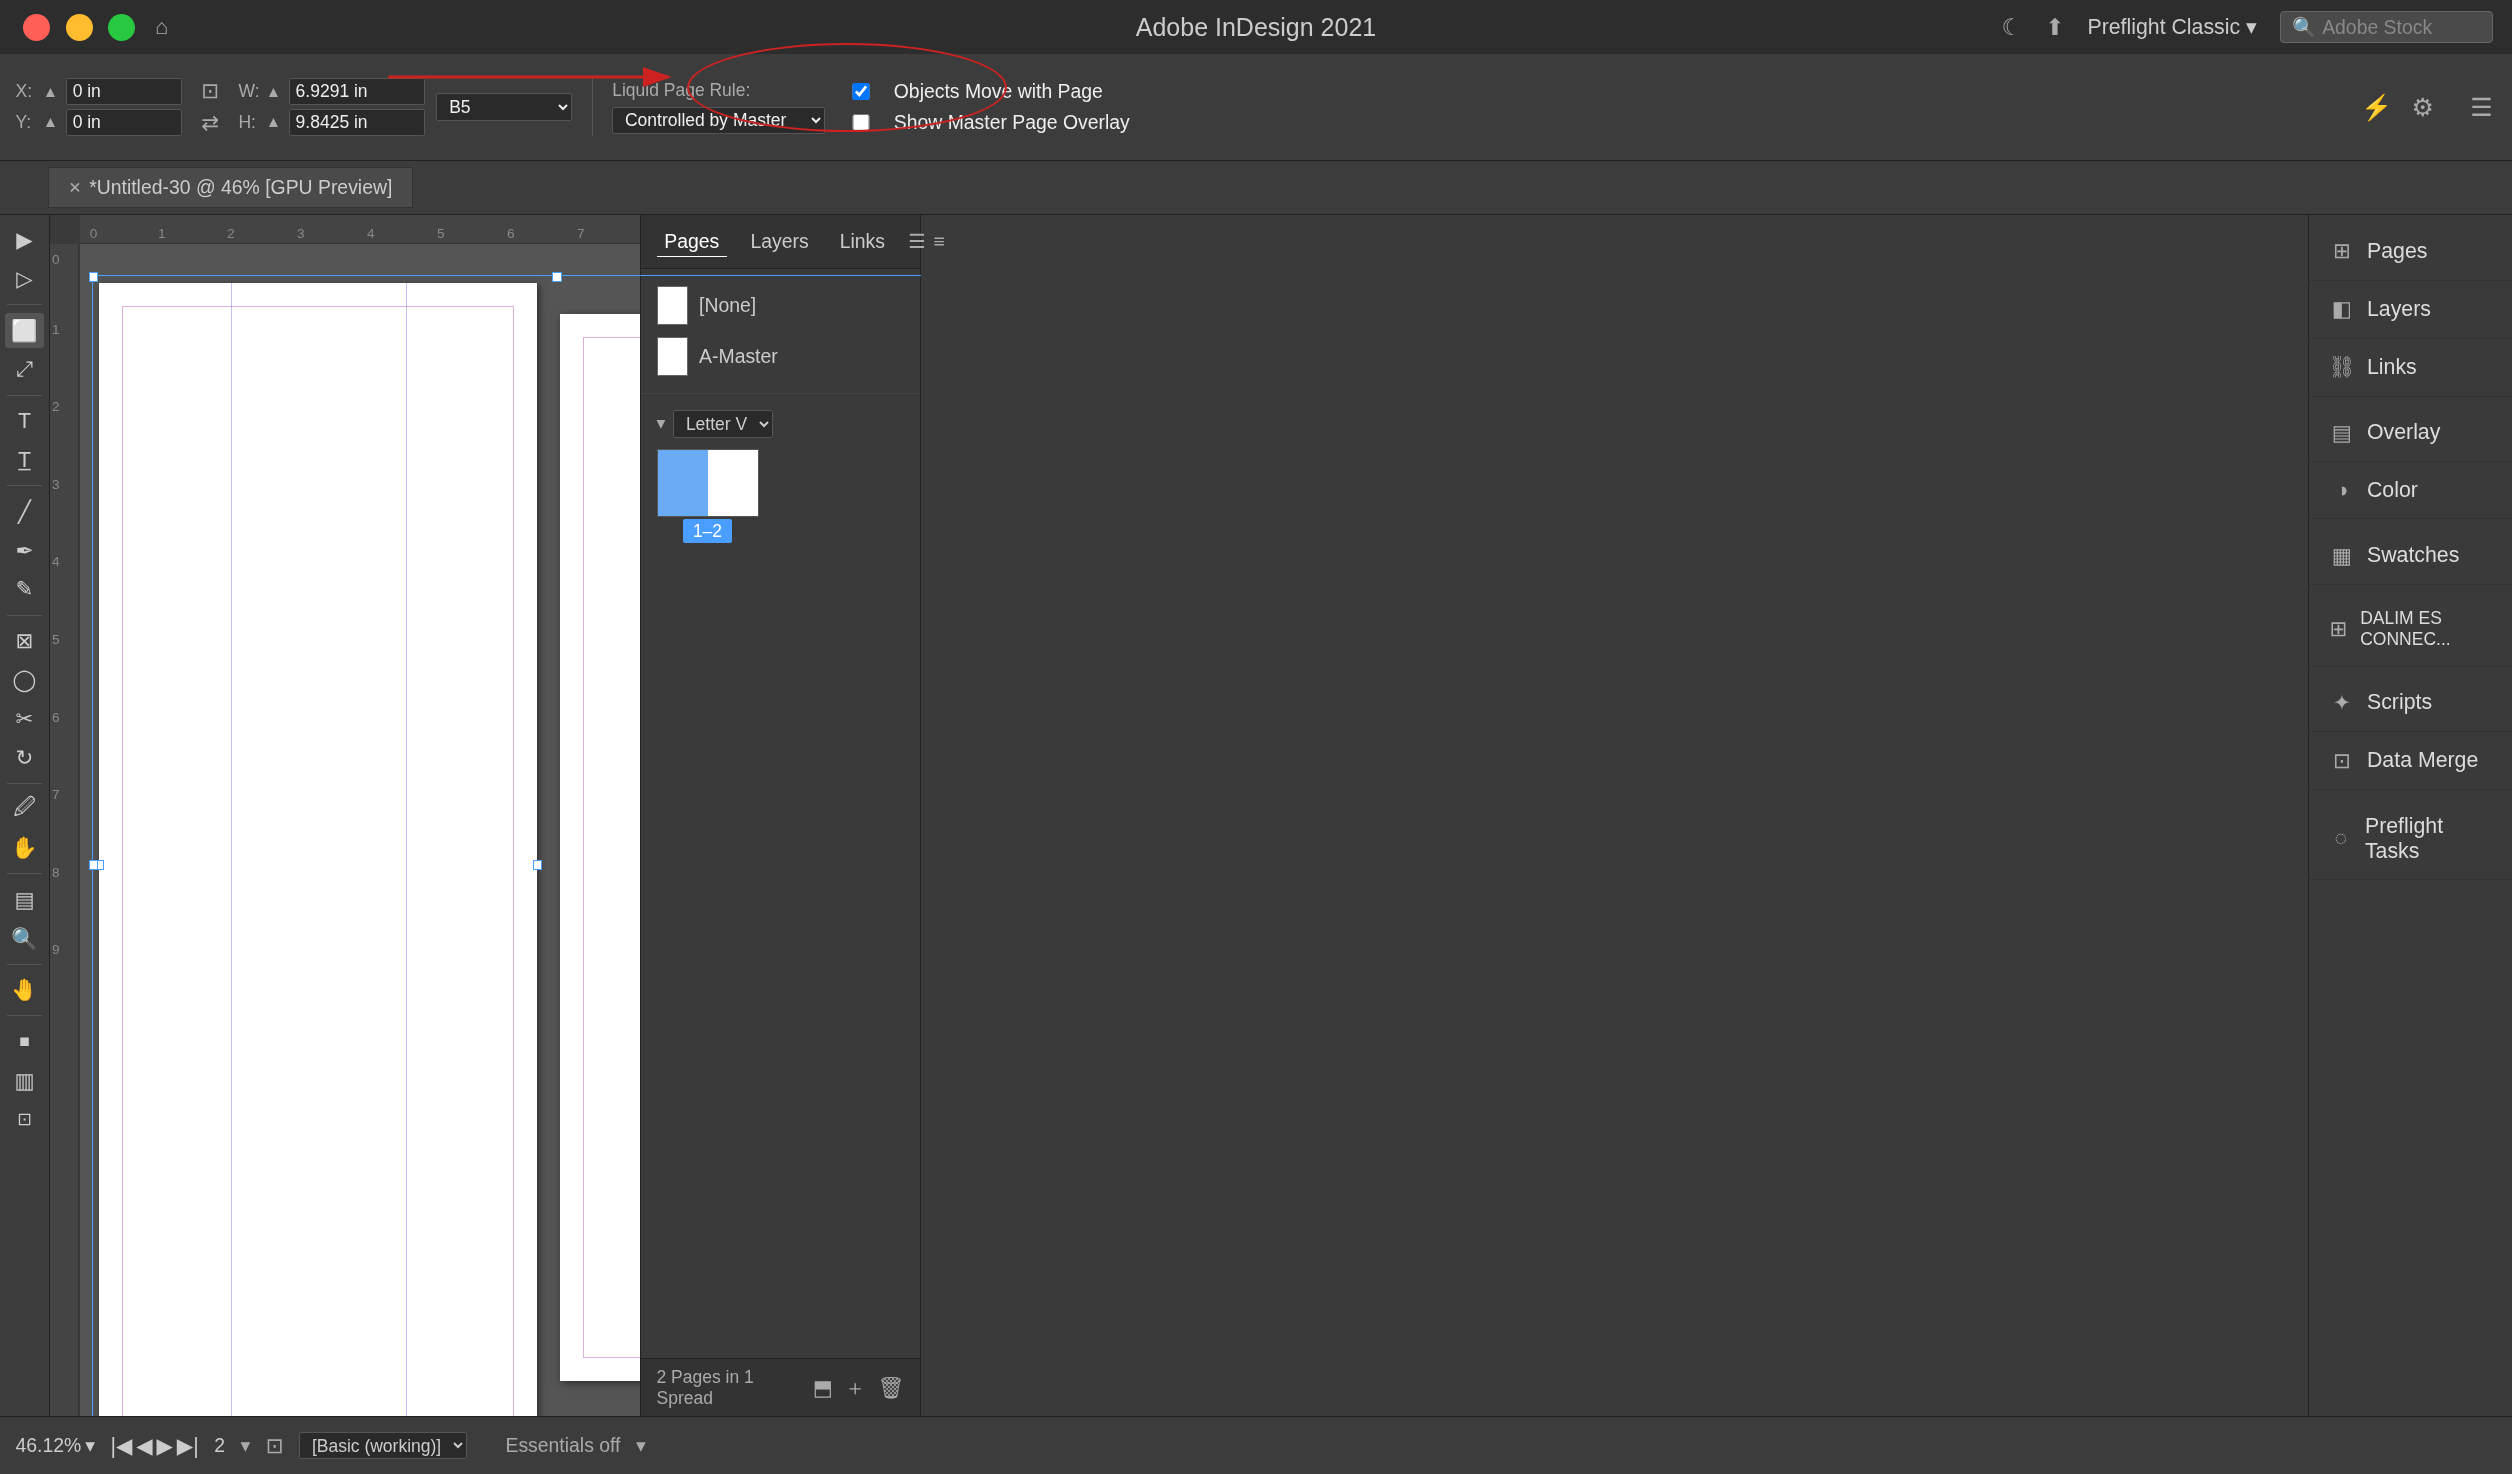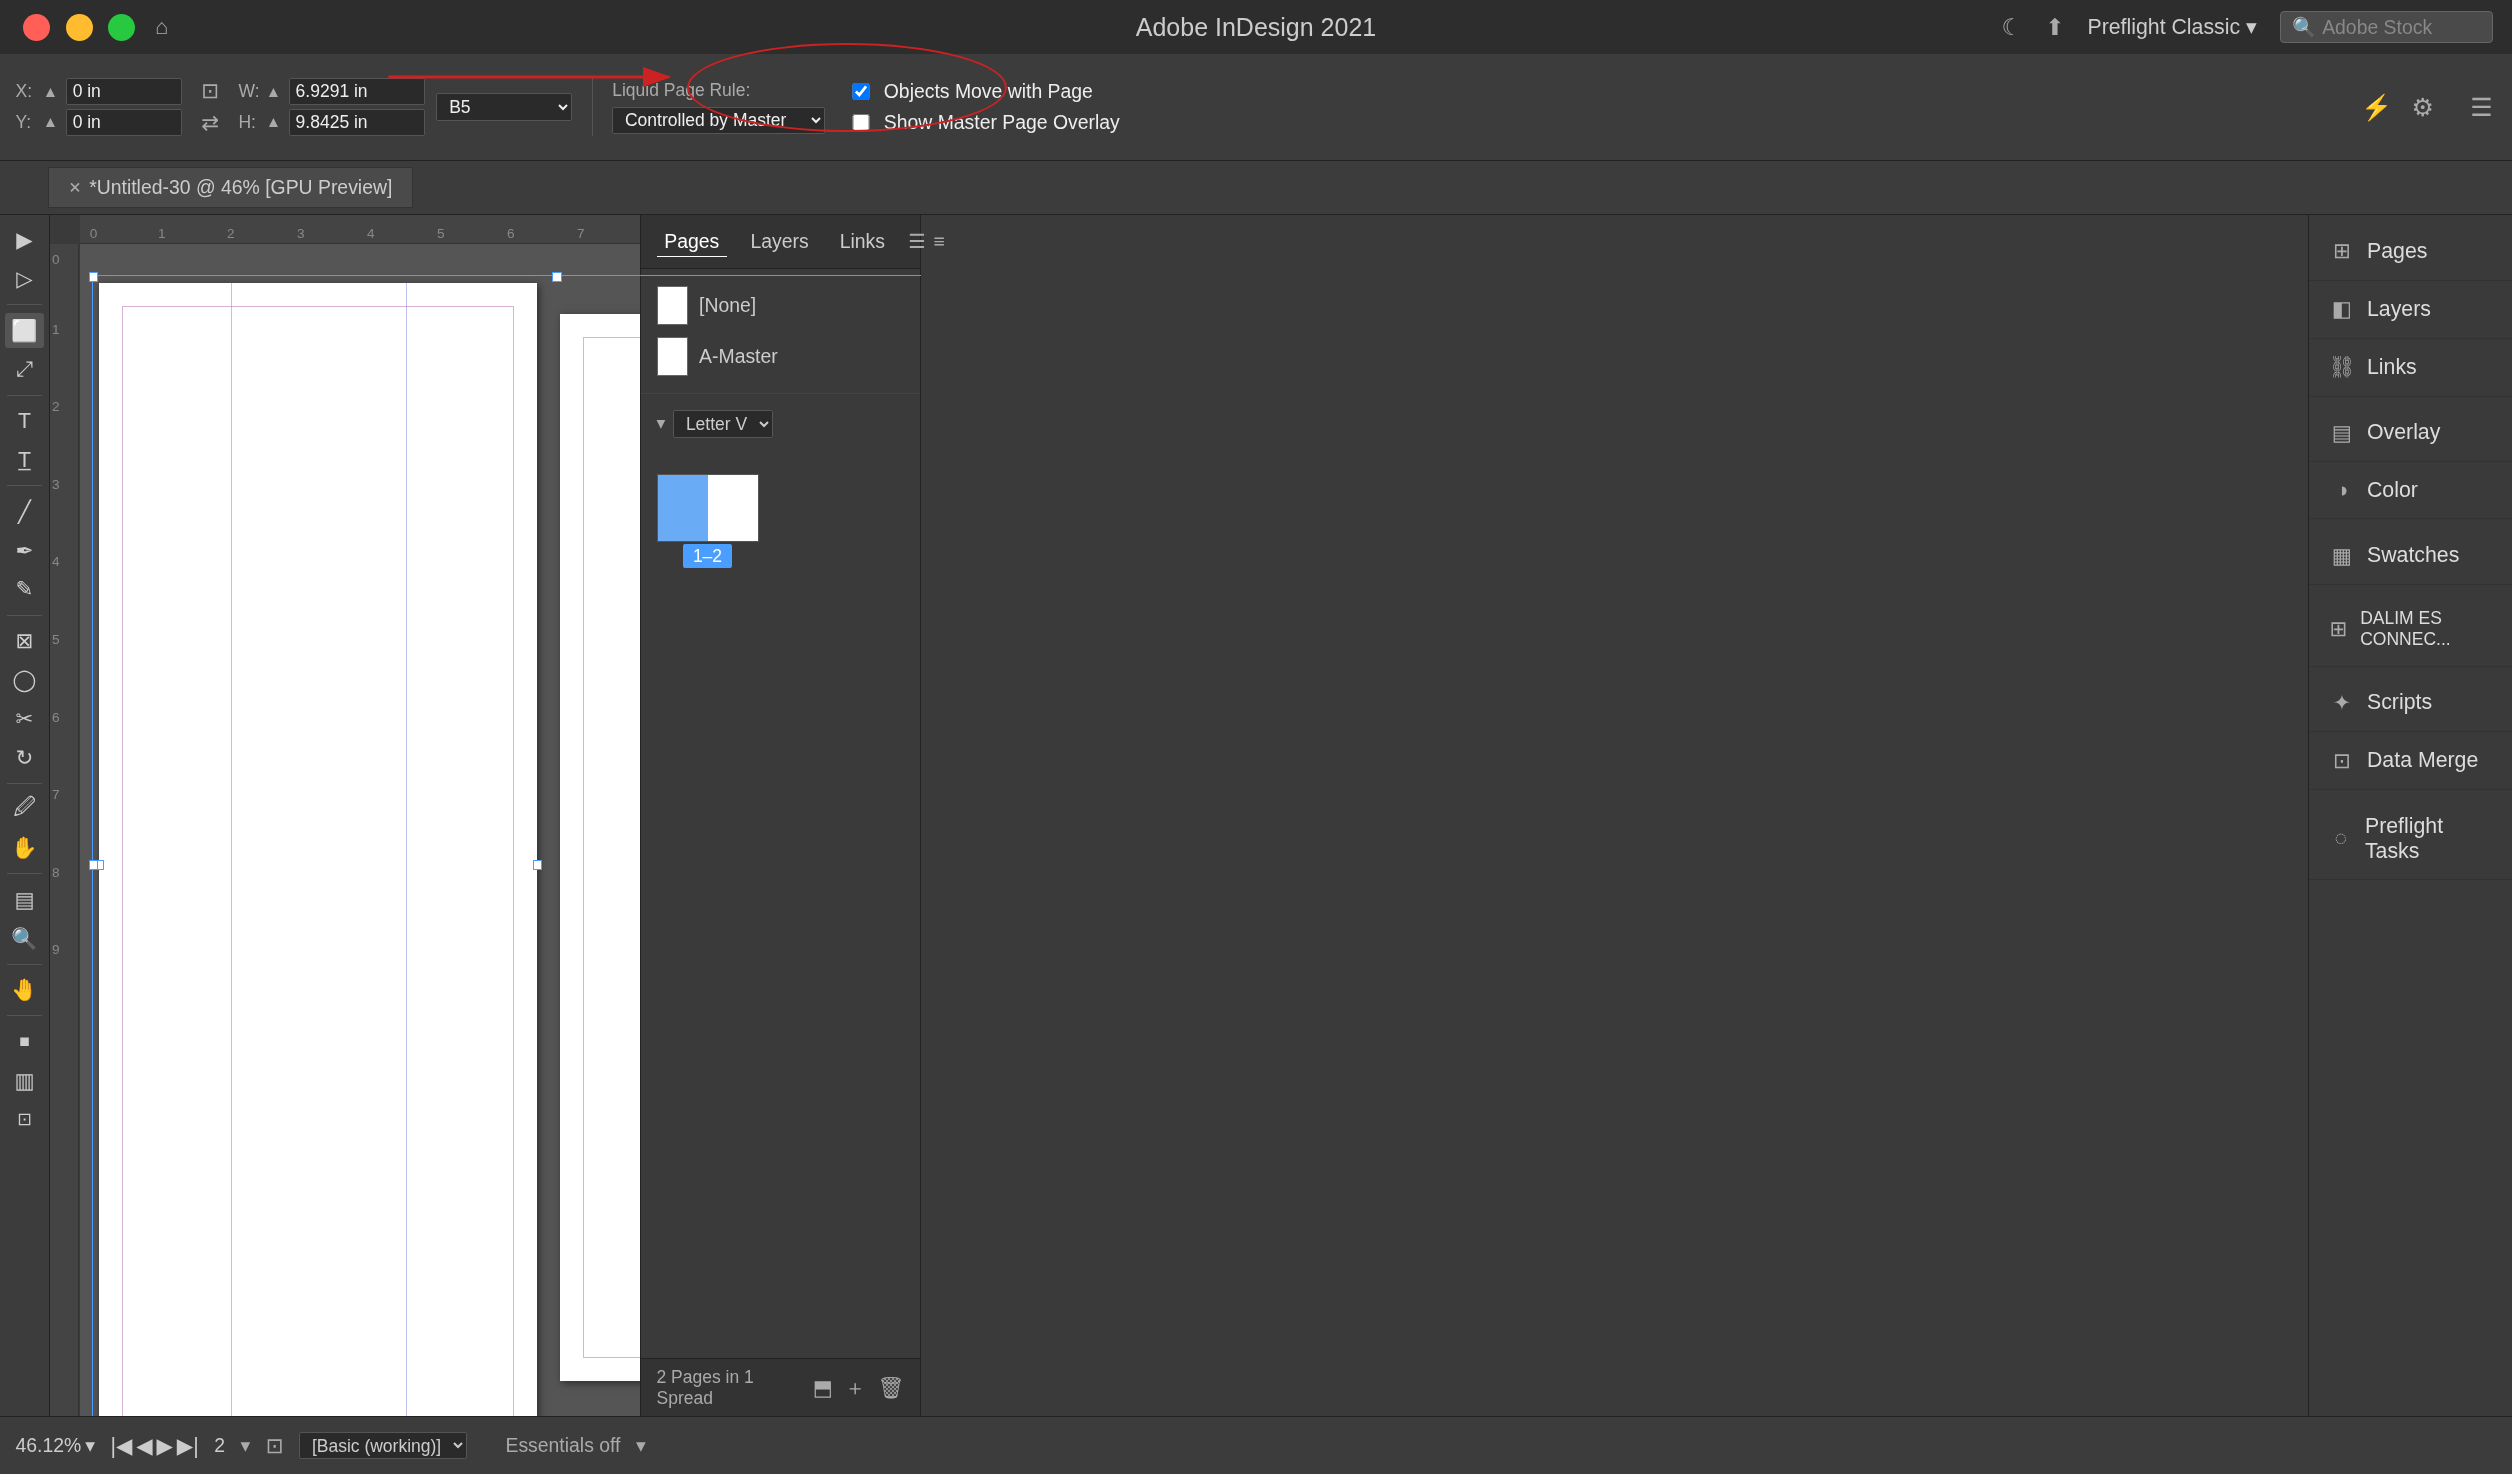--- a/index.html
+++ b/index.html
@@ -29,21 +29,21 @@
     .toolbar-section { display: flex; flex-direction: column; gap: 3.9px; }
     .toolbar-row { display: flex; align-items: center; gap: 7.8px; }
     .coord-label { color: #aaa; font-size: 17.5px; width: 19.4px; }
     .coord-input { background: #2a2a2a; border: 1px solid #555; color: #eee; font-size: 17.5px; padding: 1.9px 5.8px; width: 116px; border-radius: 1.9px; }
     .dim-input { background: #2a2a2a; border: 1px solid #555; color: #eee; font-size: 17.5px; padding: 1.9px 5.8px; width: 136px; border-radius: 1.9px; }
     .page-select { background: #2a2a2a; border: 1px solid #555; color: #eee; font-size: 17.5px; padding: 1.9px 7.8px; width: 136px; border-radius: 1.9px; }
     .toolbar-separator { width: 1px; height: 58px; background: #555; margin: 0 7.8px; }
     .liquid-section { display: flex; flex-direction: column; gap: 5.8px; }
     .liquid-label { color: #aaa; font-size: 17.5px; }
     .liquid-select { background: #2a2a2a; border: 1px solid #555; color: #eee; font-size: 17.5px; padding: 1.9px 7.8px; width: 213px; border-radius: 1.9px; }
-    .checkbox-row { display: flex; align-items: center; gap: 14px; color: #eee; font-size: 19.4px; }
+    .checkbox-row { display: flex; align-items: center; gap: 24px; color: #eee; font-size: 19.4px; }
     .checkbox-row input { width: 17.5px; height: 17.5px; }
 
     
     .tab-bar {
       position: absolute; top: 161px; left: 0; right: 0; height: 54px;
       background: #3c3c3c; display: flex; align-items: center; padding-left: 48px;
       border-bottom: 1px solid #222;
     }
     .tab { background: #4a4a4a; border: 1px solid #333; color: #ccc; font-size: 19.4px; padding: 7.8px 19.4px; display: flex; align-items: center; gap: 7.8px; }
     .tab-close { color: #aaa; font-size: 15.5px; cursor: pointer; }
@@ -348,21 +348,21 @@
 
   <div class="spread-section">
     <div class="spread-label">
       <span>▾</span>
       <select class="spread-dropdown">
         <option>Letter V</option>
       </select>
     </div>
 
     <div style="display:flex;gap:0;">
-      <div style="position:relative;margin-top:25px;">
+      <div style="position:relative;">
         <div style="display:flex;border:1px solid #555;">
           <div style="width:50px;height:66px;background:#6aabf5;"></div>
           <div style="width:50px;height:66px;background:white;"></div>
         </div>
         <div style="text-align:center;margin-top:3.9px;">
           <span style="color:white;background:#4a9eff;font-size:17.5px;padding:1.9px 9.7px;border-radius:1.9px;">1–2</span>
         </div>
       </div>
     </div>
   </div>

